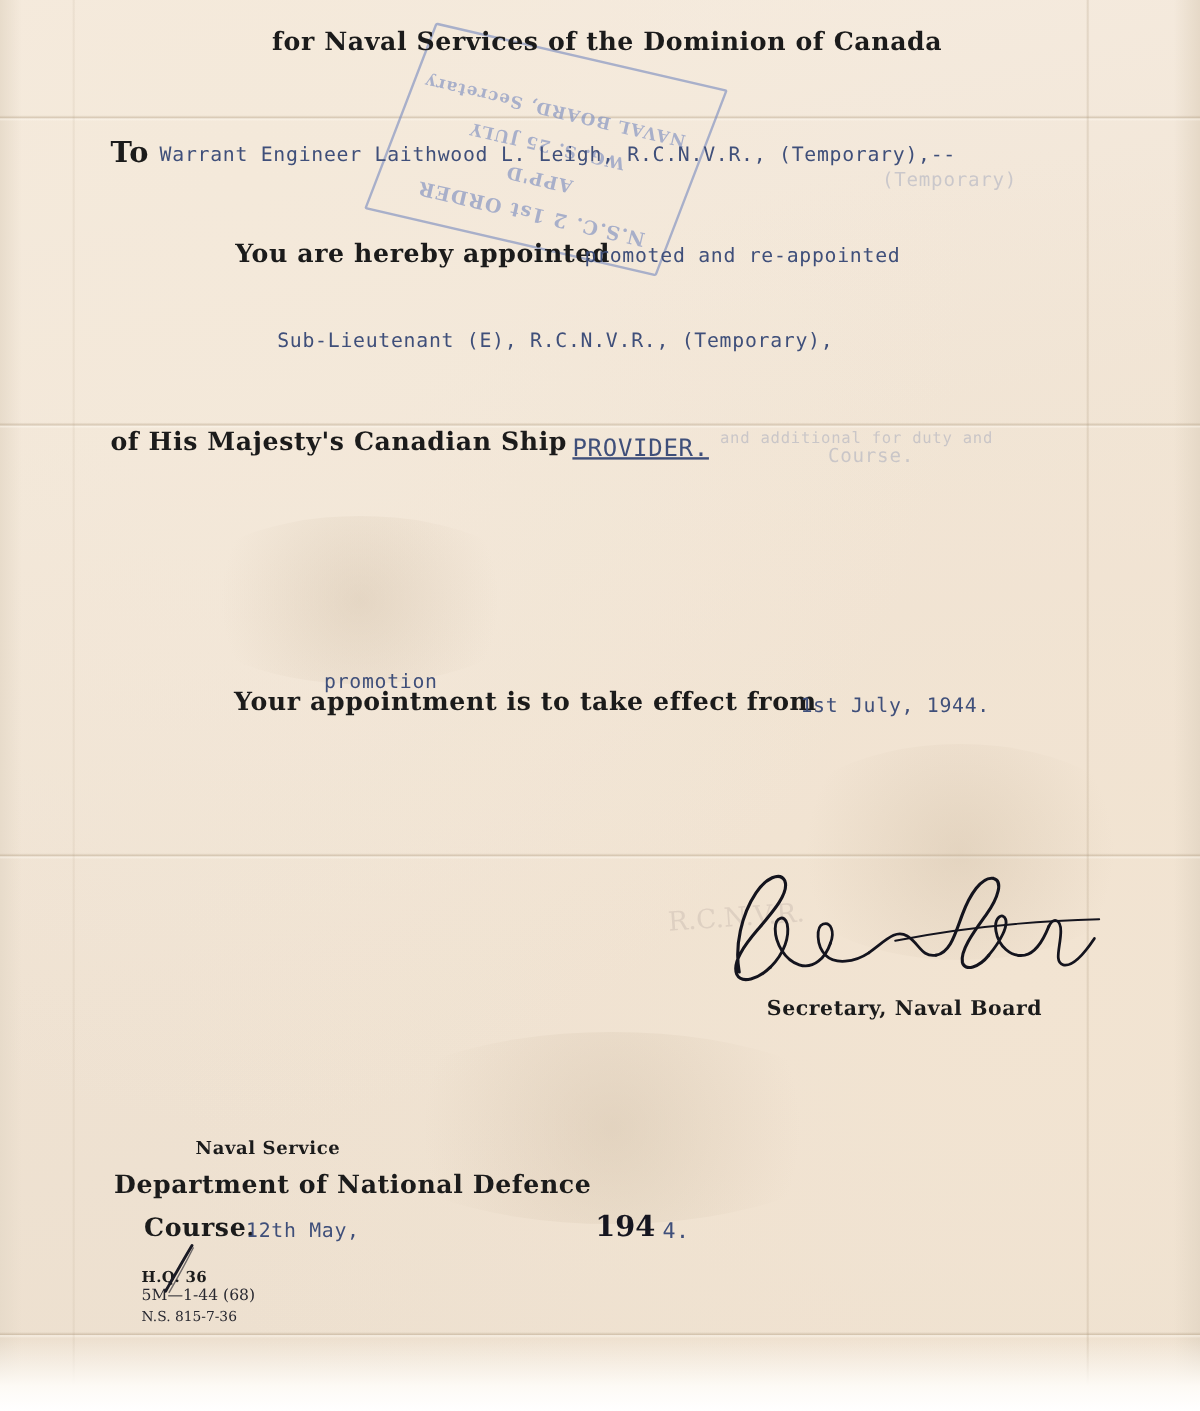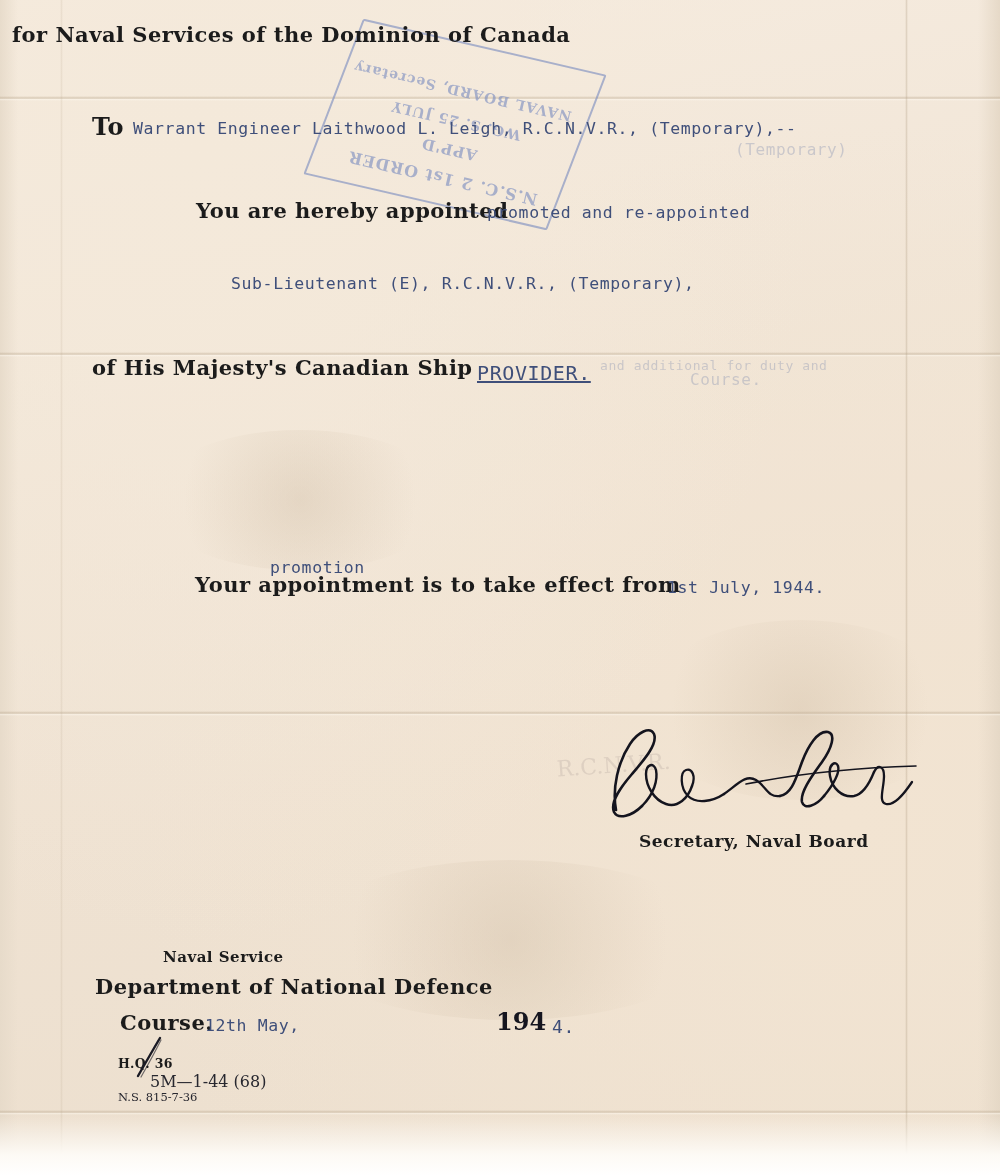--- a/index.html
+++ b/index.html
@@ -82,21 +82,21 @@
   .typed {
     font-family: "DejaVu Sans Mono", monospace;
     color: #3f4f7a;
     letter-spacing: .6px;
   }
   .line { position: absolute; white-space: pre; }
 
   #heading {
     top: 22px;
     left: 12px; right: 0;
-    text-align: left;
+    text-align: center;
     font-size: 21px;
     white-space: normal;
   }
 
   #to-label { top: 112px; left: 92px; font-size: 24px; }
   #to-text  { top: 119px; left: 133px; font-size: 16.5px; }
 
   #appointed-label { top: 198px; left: 196px; font-size: 21px; }
   #appointed-text  { top: 203px; left: 487px; font-size: 16.5px; }
 
@@ -133,21 +133,21 @@
 
   
   #dept-line1 { top: 938px; left: 95px; font-size: 21px; margin-top: 36px; }
   #dept-line2 { top: 948px; left: 163px; font-size: 15px; }
   #ottawa-label { top: 1010px; left: 120px; font-size: 21px; }
   #ottawa-date  { top: 1016px; left: 205px; font-size: 16.5px; }
   #year-prefix  { top: 1007px; left: 456px; font-size: 24px; font-weight: bold; color: #15151f; font-family: "DejaVu Serif", serif; margin-left: 40px; }
   #year-suffix  { top: 1016px; left: 552px; font-size: 18px; }
 
   #form-code { top: 1056px; left: 118px; font-size: 12.5px; font-weight: bold; font-family: "DejaVu Serif", serif; color: #1b1b1b; letter-spacing: .3px; }
-  #form-print { top: 1072px; left: 118px; font-size: 16px; font-family: "DejaVu Serif", serif; color: #27272f; margin-left: 32px; }
+  #form-print { top: 1072px; left: 118px; font-size: 13px; font-family: "DejaVu Serif", serif; color: #27272f; }
   #form-ns { top: 1090px; left: 118px; font-size: 11.5px; font-family: "DejaVu Serif", serif; color: #27272f; }
 
   
   #ink-mark {
     position: absolute;
     top: 1036px;
     left: 130px;
     width: 40px;
     height: 42px;
   }

